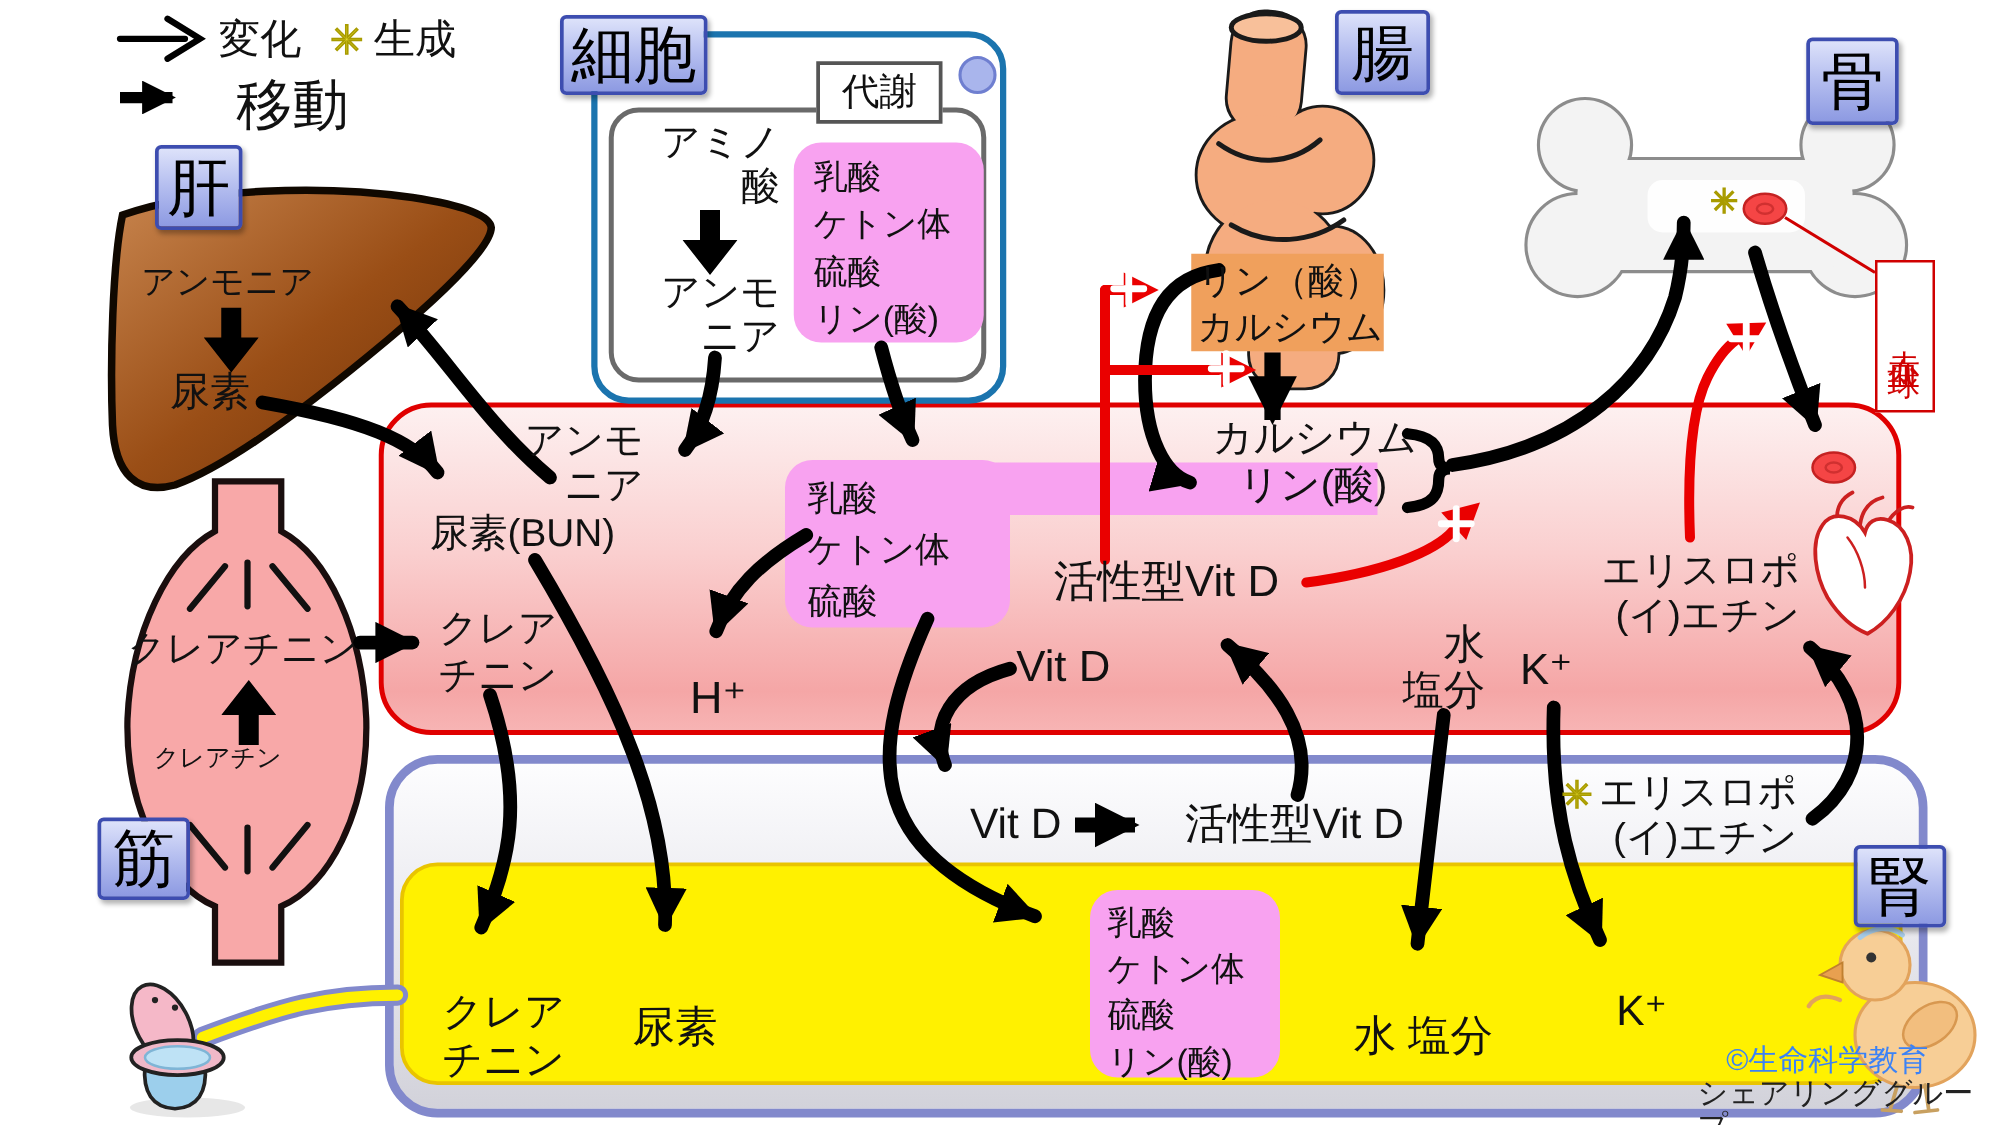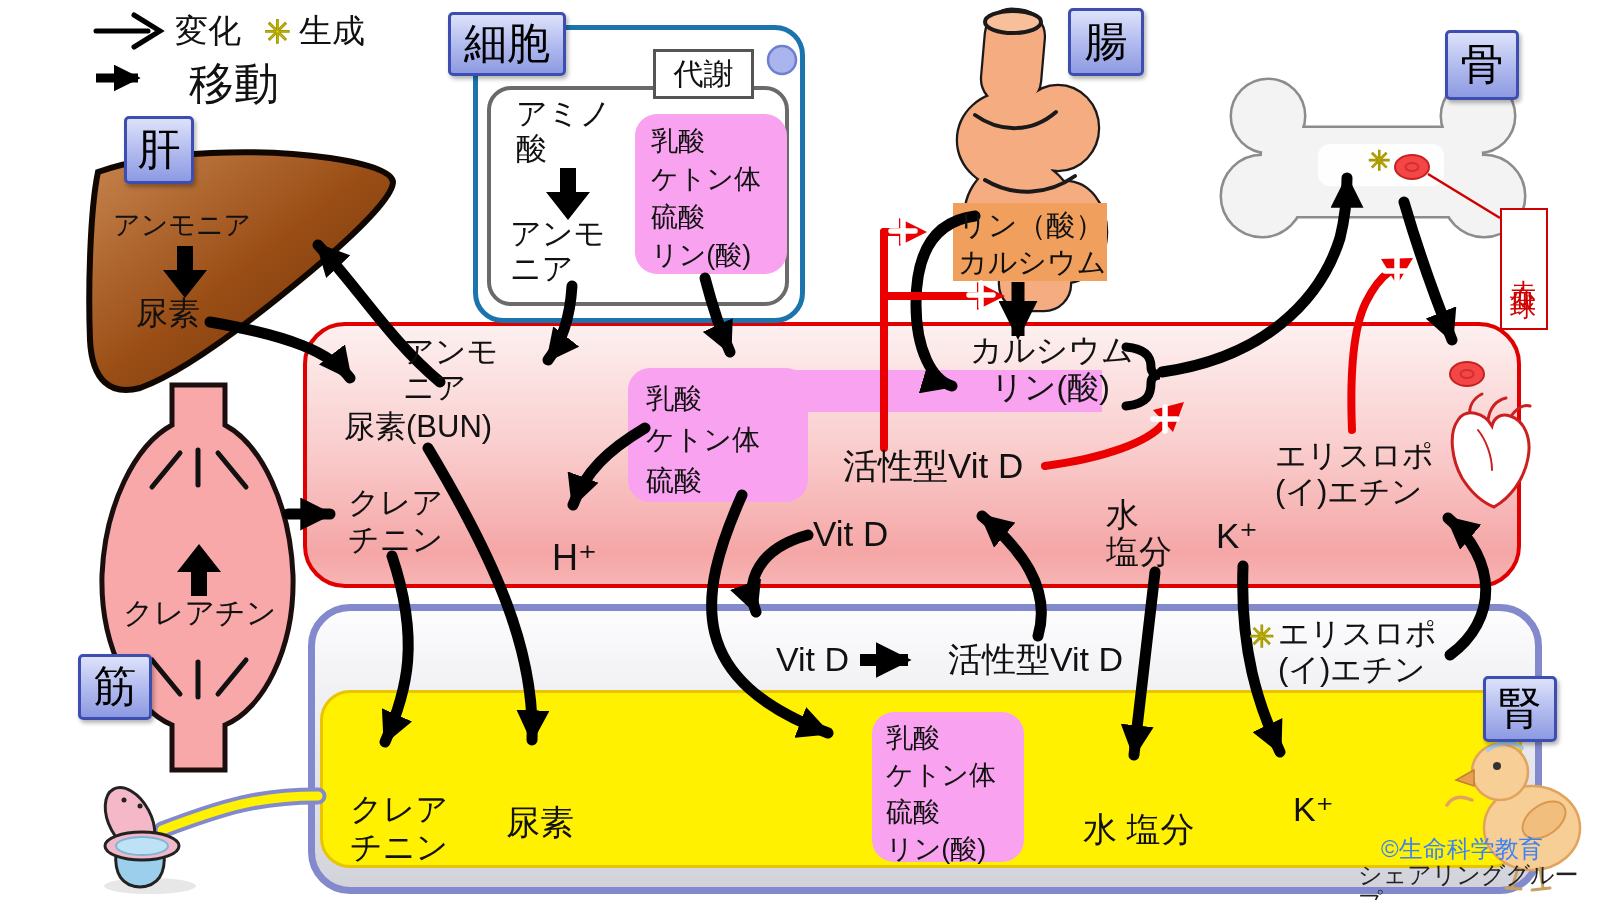--- a/index.html
+++ b/index.html
@@ -1,23 +1,23 @@
 <!DOCTYPE html>
 <html><head>
 <meta charset="utf-8">
 <style>
   html,body{margin:0;padding:0;background:#fff;}
   .stage{position:relative;width:1600px;height:900px;background:#fff;overflow:hidden;
          font-family:"Liberation Sans","DejaVu Sans",sans-serif;color:#111;}
   .t{position:absolute;white-space:pre-line;line-height:1.12;color:#111;}
-  .c{text-align:left;}
+  .c{text-align:right;}
   .box{position:absolute;}
   .tag{position:absolute;display:flex;align-items:center;justify-content:center;
        background:linear-gradient(180deg,#dde2fa 0%,#b7c0f0 45%,#8d9ae2 100%);
-       border:3px solid #3D4DB0;border-radius:5px;font-size:43px;color:#000;
+       border:3px solid #3D4DB0;border-radius:5px;font-size:50px;color:#000;
        box-shadow:2px 3px 4px rgba(0,0,0,.3);}
   .ast{color:#F2E93A;-webkit-text-stroke:1.3px #A89B00;font-weight:bold;}
   .pink{background:#F8A2F0;}
   svg{position:absolute;left:0;top:0;}
   .z1{z-index:1}.z2{z-index:2}.z3{z-index:3}.z4{z-index:4}.z5{z-index:5}.z6{z-index:6}.z7{z-index:7}
 </style>
 </head>
 <body>
 
 <div class="stage">
@@ -248,21 +248,22 @@
   <span class="t z6 c" style="left:510px;top:216px;width:114px;font-size:31px;line-height:35px;">アンモ
 ニア</span>
   <span class="t z6" style="left:651px;top:122px;font-size:27px;line-height:38px;">乳酸
 ケトン体
 硫酸
 リン(酸)</span>
 
   <span class="t z6" style="left:113px;top:210px;font-size:27px;">アンモニア</span>
   <span class="t z6" style="left:136px;top:296px;font-size:32px;">尿素</span>
 
-  <span class="t z6" style="left:123px;top:596px;font-size:30px;">クレアチン</span>
+  <span class="t z6" style="left:102px;top:503px;font-size:30px;">クレアチニン</span>
+  <span class="t z6" style="left:123px;top:596px;font-size:20px;">クレアチン</span>
 
   <span class="t z6" style="left:958px;top:207px;font-size:29px;line-height:37px;">リン（酸）
 カルシウム</span>
 
   <span class="t z6 ast" style="left:1368px;top:146px;font-size:27px;">✳</span>
   <div class="box z6" style="left:1500px;top:208px;width:44px;height:118px;border:2.5px solid #D00000;background:#fff;
               display:flex;align-items:center;justify-content:center;">
     <span style="writing-mode:vertical-rl;font-size:26px;letter-spacing:7px;color:#D00000;">赤血球</span>
   </div>
 

